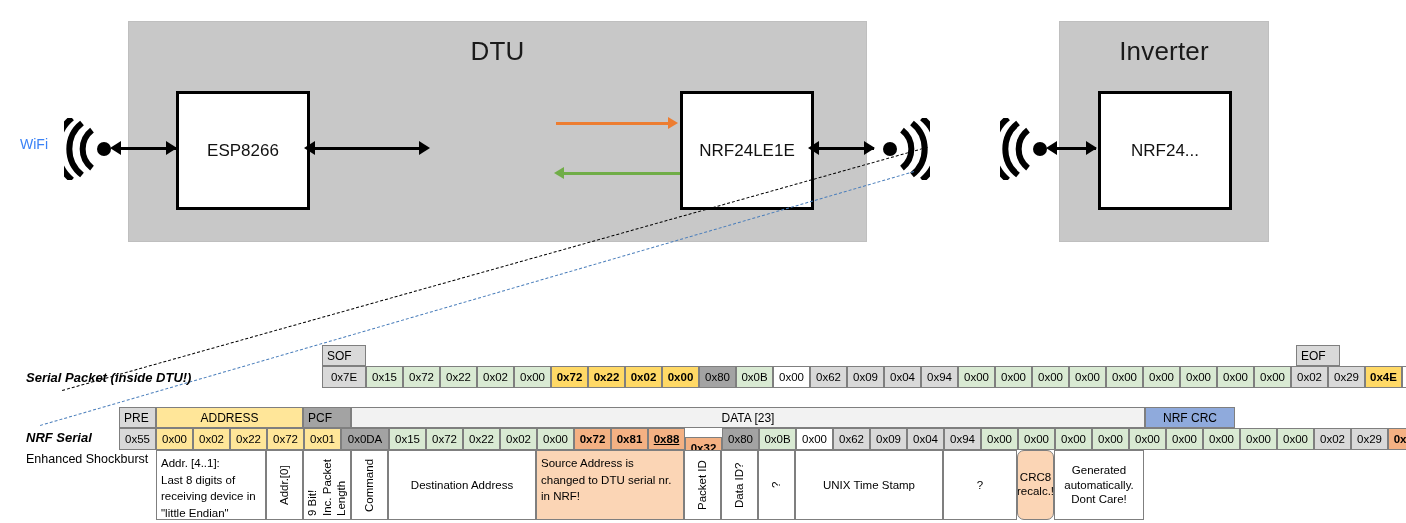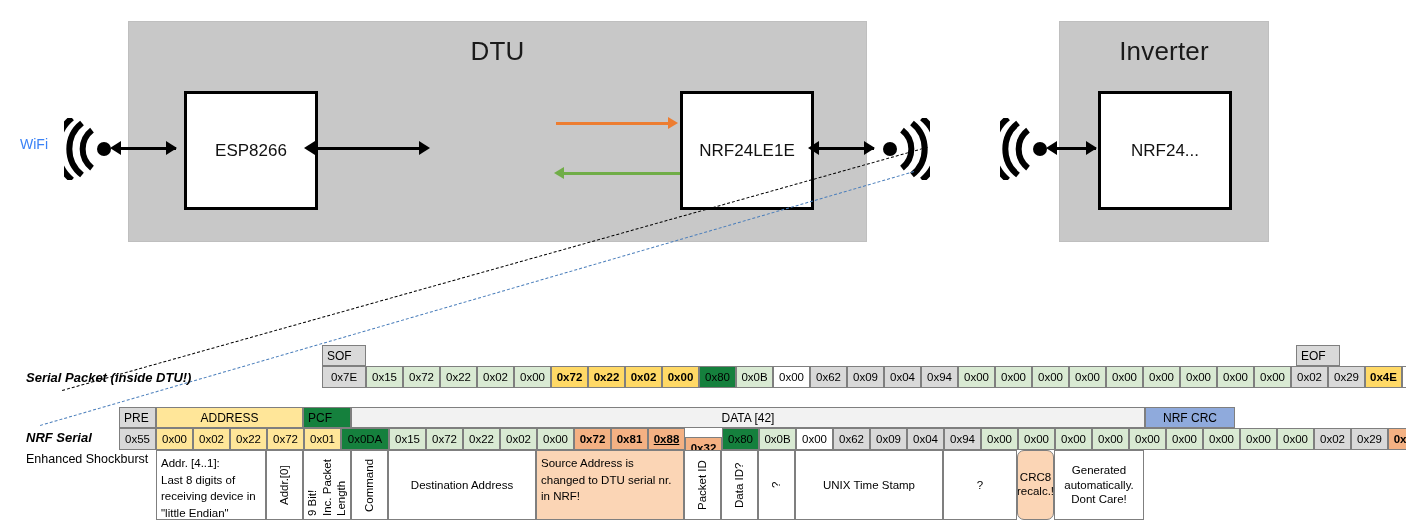--- a/index.html
+++ b/index.html
@@ -50,21 +50,21 @@
   .cell.hdr{font-size:12px;justify-content:flex-start;padding-left:4px;}
   .cell.hdr.center{justify-content:center;padding-left:0;}
 
   .c-grey{background:#d9d9d9;}
   .c-lgrey{background:#f2f2f2;}
   .c-green{background:#d9ead3;}
   .c-yellow{background:#ffd966;font-weight:bold;}
   .c-ltyellow{background:#ffe699;}
   .c-orange{background:#f4b183;font-weight:bold;}
   .c-blue{background:#8faadc;}
-  .c-ltblue{background:#15803d;}
+  .c-ltblue{background:#a3a3a3;}
   .c-white{background:#ffffff;}
 
   .descrow{position:absolute;display:flex;}
   .desc{box-sizing:border-box;border:1px solid #7f7f7f;background:#fff;
       font-size:11.5px;display:flex;align-items:center;justify-content:center;
       text-align:center;padding:1px 3px;height:100%;overflow:hidden;line-height:1.25;}
   .desc.left{justify-content:flex-start;text-align:left;align-items:flex-start;
       padding-top:4px;padding-left:4px;line-height:1.45;}
   .desc.vert{writing-mode:vertical-rl;transform:rotate(180deg);
       justify-content:center;align-items:center;padding:2px 1px;text-align:left;}
@@ -92,21 +92,21 @@
     <path d="M40 31 m-7,0 a7,7 0 1,0 14,0 a7,7 0 1,0 -14,0" fill="#000"></path>
     <path d="M28 12 A24,24 0 0,0 28,50" stroke="#000" stroke-width="6" fill="none"></path>
     <path d="M18 5 A33,33 0 0,0 18,57" stroke="#000" stroke-width="6" fill="none"></path>
     <path d="M8 0 A40,40 0 0,0 8,62" stroke="#000" stroke-width="6" fill="none"></path>
   </svg>
 
   <div class="hline" style="left:118px;top:147px;width:58px;"></div>
   <div class="arrow-h arrow-l" style="left:110px;top:141px;"></div>
   <div class="arrow-h arrow-r" style="left:166px;top:141px;"></div>
 
-  <div class="chip" style="left:176px;top:91px;width:128px;height:113px;margin-left:8px;">
+  <div class="chip" style="left:176px;top:91px;width:128px;height:113px;">
     <span>ESP8266</span>
   </div>
 
   <div class="hline" style="left:312px;top:147px;width:112px;"></div>
   <div class="arrow-h arrow-l" style="left:304px;top:141px;"></div>
   <div class="arrow-h arrow-r" style="left:419px;top:141px;"></div>
 
 
   <div class="orange-line" style="left:556px;top:122px;width:116px;"></div>
   <div class="orange-head" style="left:668px;top:117px;"></div>
@@ -193,21 +193,21 @@
     <div class="cell c-white" style="width:44px;">0x7F</div>
   </div>
 
   <div class="rowlabel bold-it" style="left:26px;top:130px;">NRF Serial</div>
   <div class="rowlabel" style="left:26px;top:152px;">Enhanced Shockburst</div>
 
   <div class="cellrow" style="left:119px;top:107px;height:21px;">
     <div class="cell hdr c-grey" style="width:37px;">PRE</div>
     <div class="cell hdr center c-ltyellow" style="width:147px;">ADDRESS</div>
     <div class="cell hdr c-ltblue" style="width:48px;">PCF</div>
-    <div class="cell hdr center c-lgrey" style="width:794px;">DATA [42]</div>
+    <div class="cell hdr center c-lgrey" style="width:794px;">DATA [23]</div>
     <div class="cell hdr center c-blue" style="width:90px;">NRF CRC</div>
   </div>
 
   <div class="cellrow" style="left:119px;top:128px;height:22px;">
     <div class="cell c-grey" style="width:37px;">0x55</div>
     <div id="nrf-address-bytes" style="display:flex;">
         <div class="cell c-ltyellow" style="width: 37px;">0x00</div>
         <div class="cell c-ltyellow" style="width: 37px;">0x02</div>
         <div class="cell c-ltyellow" style="width: 37px;">0x22</div>
         <div class="cell c-ltyellow" style="width: 37px;">0x72</div>

